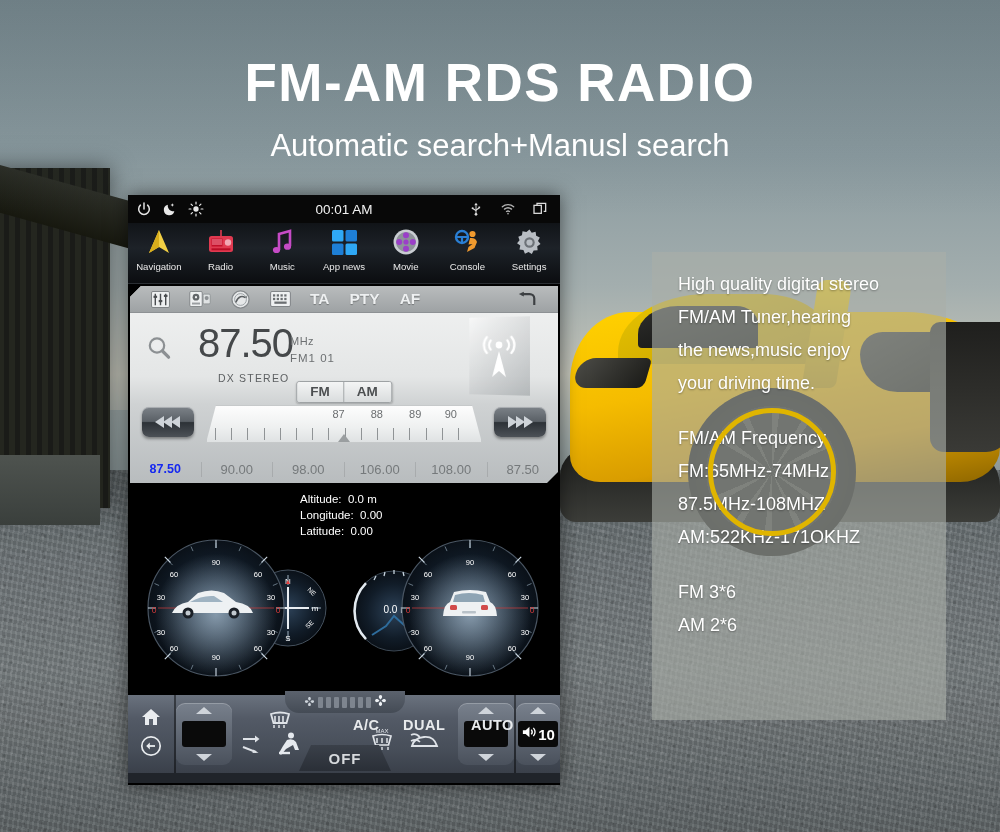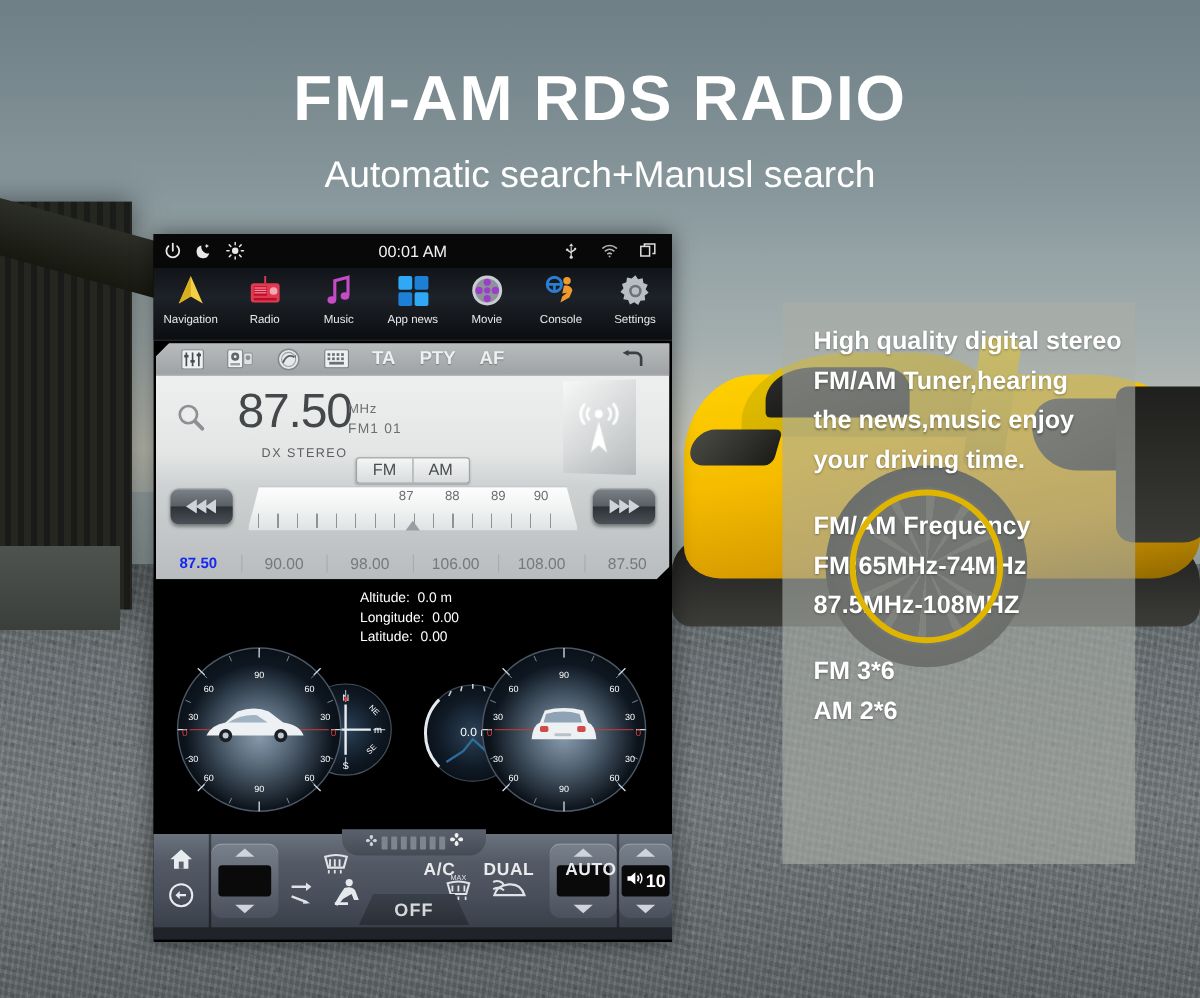--- a/index.html
+++ b/index.html
@@ -131,22 +131,22 @@
     font-size:31px; color:#fff; font-weight:400;
   }
 
   
   .info-panel{
     position:absolute; left:652px; top:252px; width:294px; height:468px;
     background: rgba(170,175,168,.62);
     padding:16px 0 0 26px;
   }
   .info-panel p{
-    color:#fff; font-size:21px; line-height:33px;
-    text-shadow:0 1px 2px rgba(0,0,0,.35); white-space:nowrap;font-weight:bold;
+    color:#fff; font-size:18px; line-height:33px;
+    text-shadow:0 1px 2px rgba(0,0,0,.35); white-space:nowrap;
   }
   .info-gap{ height:22px; }
 
   
   .device{
     position:absolute; left:128px; top:195px; width:432px; height:590px;
     background:#000; box-shadow:0 0 18px rgba(0,0,0,.55);
   }
 
   
@@ -198,21 +198,21 @@
     background:linear-gradient(135deg, rgba(255,255,255,.55), rgba(150,155,158,.55));
     display:flex; align-items:center; justify-content:center;
     transform: perspective(300px) rotateY(-12deg);
   }
   .band-switch{
     position:absolute; left:50%; transform:translateX(-50%); bottom:-2px;
     display:flex; border:1px solid #9ea2a4; border-radius:3px; overflow:hidden;
     box-shadow:0 1px 2px rgba(0,0,0,.22);
   }
   .band-btn{
-    padding:2px 13px 3px; font-size:13.5px; color:#4c4f51; font-weight:normal;
+    padding:2px 13px 3px; font-size:13.5px; color:#4c4f51; font-weight:bold;
     background:linear-gradient(180deg,#f4f5f5,#d9dcdd);
     text-align:right;
   }
   .band-btn.sep{ border-left:1px solid #a9adaf; }
 
   .tune-row{ position:relative; height:52px; }
   .seek{
     position:absolute; top:6px; width:52px; height:30px; border-radius:7px;
     background:linear-gradient(180deg,#7c8288 0%, #5a6066 48%, #2d3237 52%, #4c5157 100%);
     box-shadow:0 2px 3px rgba(0,0,0,.38), inset 0 1px 0 rgba(255,255,255,.35);
@@ -320,20 +320,21 @@
 
 <div class="info-panel">
   <p>High quality digital stereo</p>
   <p>FM/AM Tuner,hearing</p>
   <p>the news,music enjoy</p>
   <p>your driving time.</p>
   <div class="info-gap"></div>
   <p>FM/AM Frequency</p>
   <p>FM:65MHz-74MHz</p>
   <p>    87.5MHz-108MHZ</p>
+  <p>AM:522KHz-171OKHZ</p>
   <div class="info-gap"></div>
   <p>FM 3*6</p>
   <p>AM 2*6</p>
 </div>
 
 <div class="device">
 
   <div class="statusbar">
     <div class="sb-left">
       <span>

